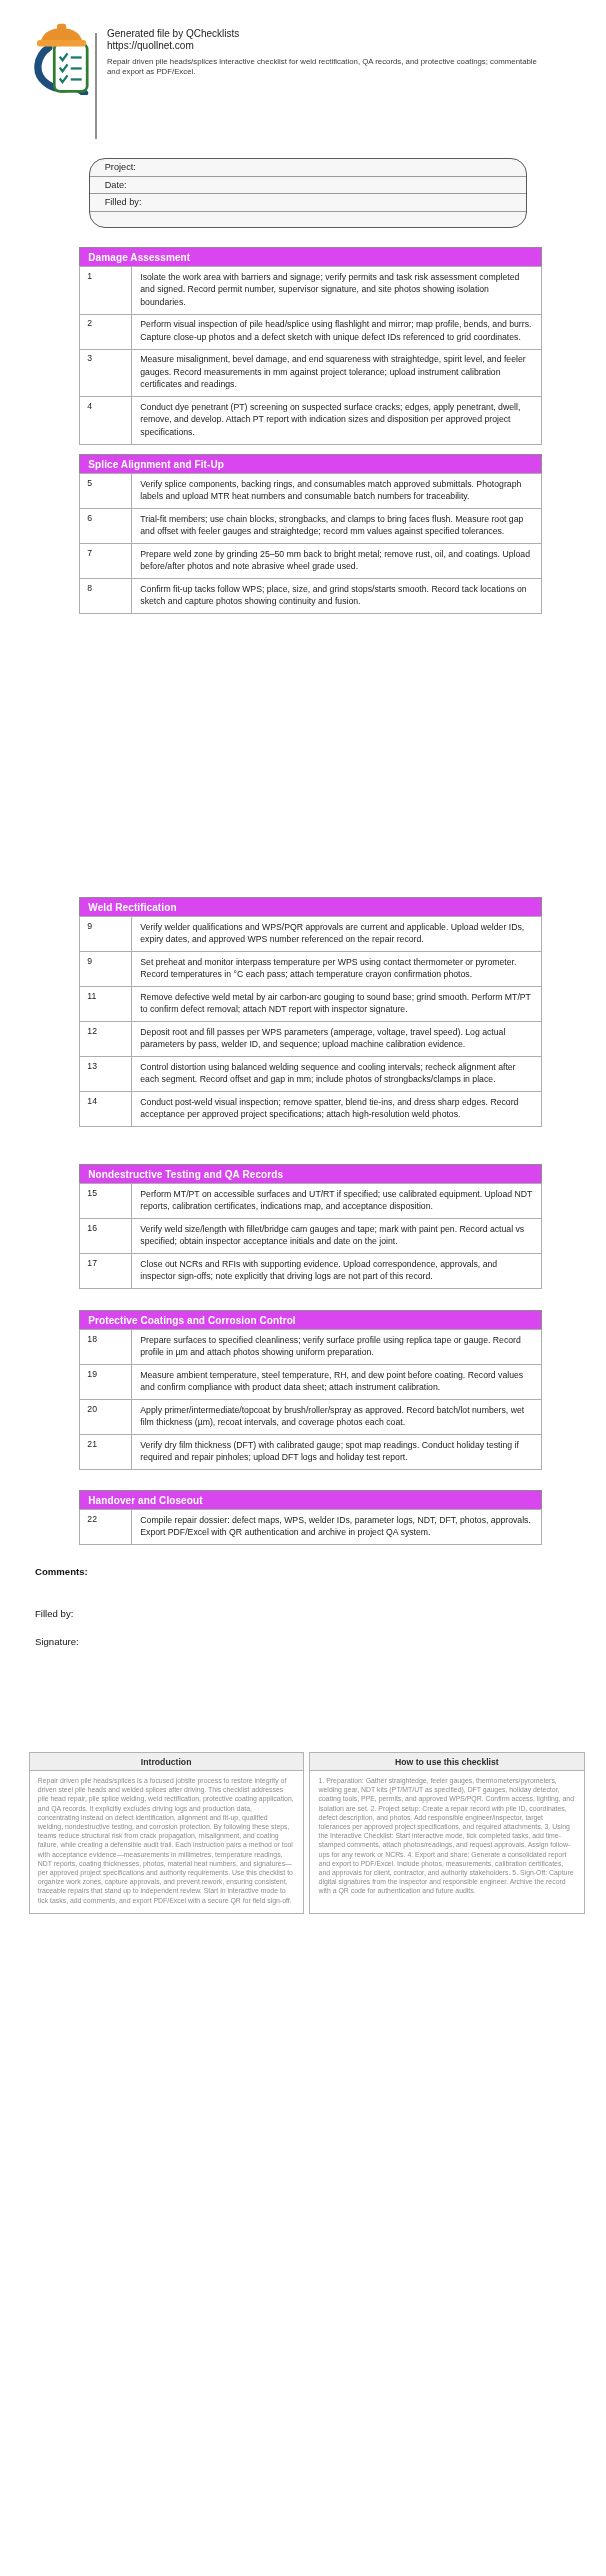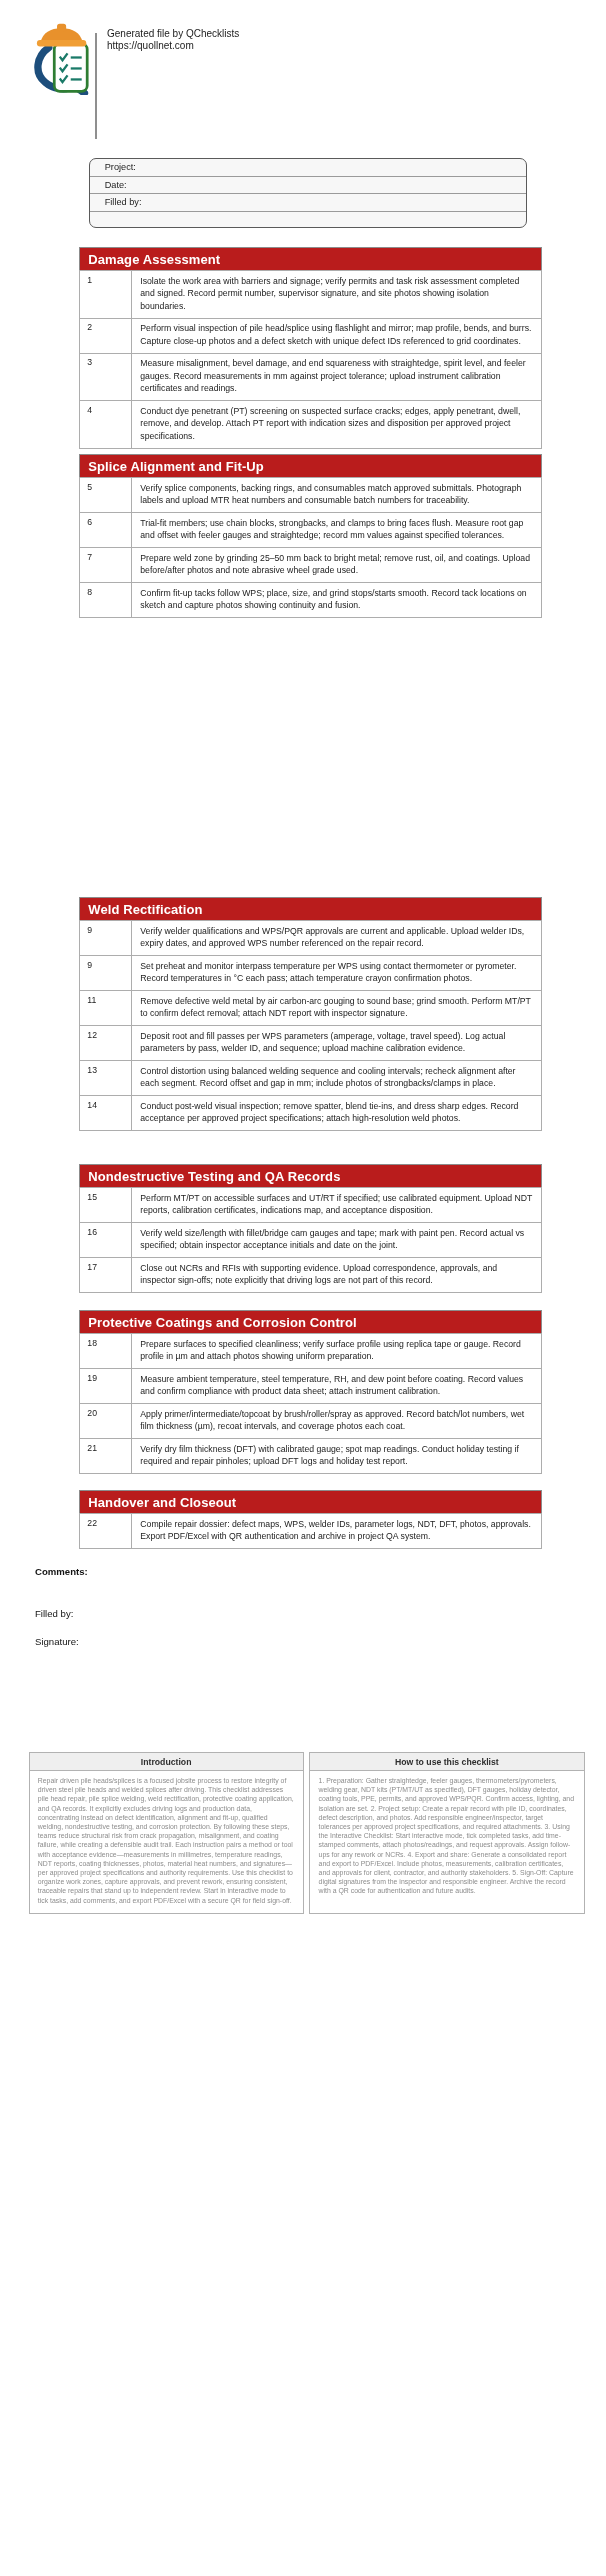--- a/index.html
+++ b/index.html
@@ -9,29 +9,29 @@
   
   .logo{position:absolute;left:33px;top:20px;}
   .vdivider{position:absolute;left:95px;top:33px;width:1.8px;height:106px;background:#8f8f8f;}
   .head-text{position:absolute;left:107px;top:27.5px;width:459px;}
   .gen-line{font-size:10px;line-height:12.4px;color:#1c1c1c;}
   .doc-title{font-size:18px;line-height:21.6px;color:#0d0d0d;margin-top:7.3px;width:452px;font-weight:400;}
   .doc-subtitle{font-size:7.8px;line-height:10px;color:#3a3a3a;margin-top:4.6px;width:431px;}
 
   
   .meta-box{position:absolute;left:89px;top:158px;width:438px;height:70px;background:#f7f7f7;
-            border:1.4px solid #5a5a5a;border-radius:7px;overflow:hidden;box-sizing:border-box;}
+            border:1.4px solid #5a5a5a;border-radius:16px;overflow:hidden;box-sizing:border-box;}
   .meta-row{height:16.5px;line-height:16.5px;padding-left:14.7px;font-size:9.2px;color:#1d1d1d;
             border-bottom:0.9px solid #9a9a9a;}
   .meta-row.empty{border-bottom:none;}
 
   
   .table-wrap{position:absolute;left:79px;width:463px;}
   table.section-table{width:100%;border-collapse:collapse;border:0.9px solid #8c8c8c;}
-  th.bar{background:#b91c1c;color:#ffffff;font-size:13px;font-weight:bold;text-align:left;
+  th.bar{background:#d946ef;color:#ffffff;font-size:10px;font-weight:bold;text-align:left;
          padding:3.7px 8.3px;letter-spacing:0.1px;}
   td.num{width:40px;border:0.9px solid #adadad;vertical-align:top;padding:3.7px 3.7px 4.6px 7.3px;
          font-size:8.7px;color:#222;}
   td.desc{border:0.9px solid #adadad;vertical-align:top;padding:3.7px 8.3px 5.5px 8.3px;
           font-size:8.7px;line-height:12.4px;color:#222;}
 
   
   .side-label{position:absolute;left:35px;font-size:9.6px;color:#141414;}
   .side-label.bold{font-weight:bold;}
 
@@ -59,20 +59,21 @@
       <path d="M29 64 l3 4 5.5 -7.5" fill="none" stroke="#1a7a68" stroke-width="2.5"></path>
       <path d="M8 24 q4 -15 23 -15 q19 0 23 15 z" fill="#e8912c"></path>
       <rect x="4" y="22" width="54" height="7" rx="3.5" fill="#f09e35"></rect>
       <rect x="26" y="4" width="10" height="9" rx="3" fill="#e8912c"></rect>
     </svg>
   </div>
   <div class="vdivider"></div>
   <div class="head-text">
     <div class="gen-line">Generated file by QChecklists</div>
     <div class="gen-line">https://quollnet.com</div>
+    <div class="doc-subtitle">Repair driven pile heads/splices interactive checklist for weld rectification, QA records, and protective coatings; commentable and export as PDF/Excel.</div>
   </div>
 
   <div class="meta-box">
     <div class="meta-row">Project:</div>
     <div class="meta-row">Date:</div>
     <div class="meta-row">Filled by:</div>
     <div class="meta-row empty"></div>
   </div>
 
   <div class="table-wrap" style="top:247px">

